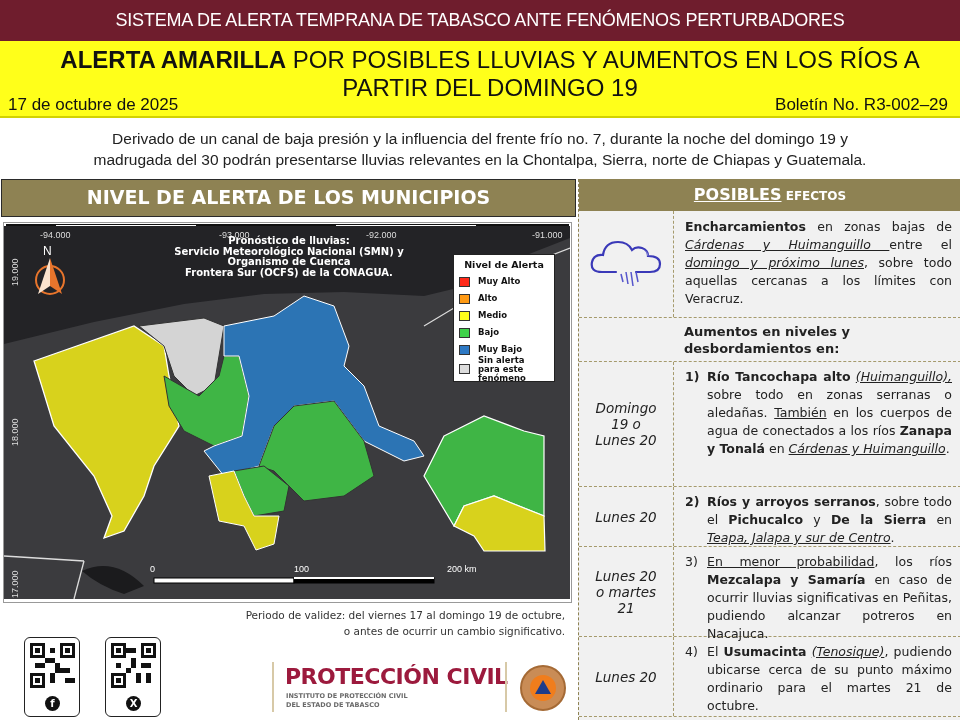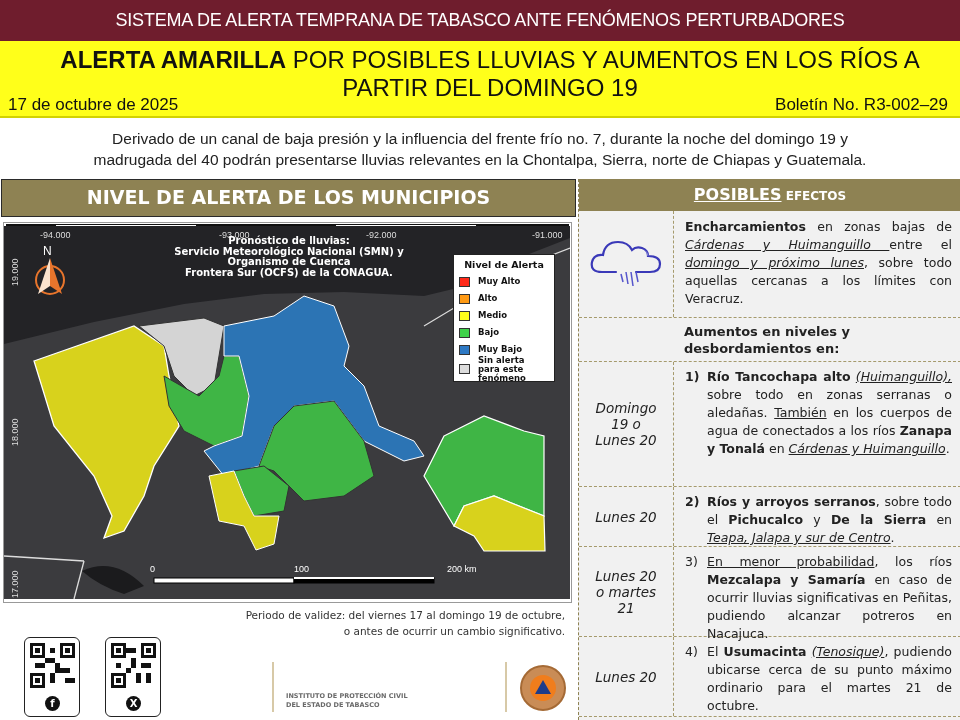--- a/index.html
+++ b/index.html
@@ -83,21 +83,21 @@
     <div class="alert-title">
       <b>ALERTA AMARILLA</b><span> POR POSIBLES LLUVIAS Y AUMENTOS EN LOS RÍOS A</span><br>
       <span>PARTIR DEL DOMINGO 19</span>
     </div>
     <div class="alert-date">17 de octubre de 2025</div>
     <div class="alert-bulletin">Boletín No. R3-002–29</div>
   </div>
 
   <div class="summary">
     <span>Derivado de un canal de baja presión y la influencia del frente frío no. 7, durante la noche del domingo 19 y</span><br>
-    <span>madrugada del 40 podrán presentarse lluvias relevantes en la Chontalpa, Sierra, norte de Chiapas y Guatemala.</span>
+    <span>madrugada del 30 podrán presentarse lluvias relevantes en la Chontalpa, Sierra, norte de Chiapas y Guatemala.</span>
   </div>
 
   <div class="section-header">NIVEL DE ALERTA DE LOS MUNICIPIOS</div>
 
   <div class="map-frame">
     <div class="map-ruler-top">
       <span class="seg" style="left:50px;width:140px;"></span>
       <span class="seg" style="left:330px;width:140px;"></span>
     </div>
   </div>
@@ -236,20 +236,21 @@
         <rect x="3" y="5" width="1" height="1" fill="#111"></rect>
         <rect x="5" y="6" width="1" height="2" fill="#111"></rect>
         <rect x="6" y="4" width="2" height="1" fill="#111"></rect>
         <rect x="7" y="6" width="1" height="2" fill="#111"></rect>
         <rect x="1" y="4" width="1" height="1" fill="#111"></rect>
     </svg>
     <span class="qr-social">X</span>
   </div>
 
   <div class="vdiv" style="left:272px;"></div>
+  <div class="pc-title">PROTECCIÓN CIVIL</div>
   <div class="pc-sub">
     <div>INSTITUTO DE PROTECCIÓN CIVIL</div>
     <div>DEL ESTADO DE TABASCO</div>
   </div>
   <div class="vdiv" style="left:505px;"></div>
   <div class="seal">
     <div class="inner">
         <div class="tri"></div>
       </div>
   </div>

